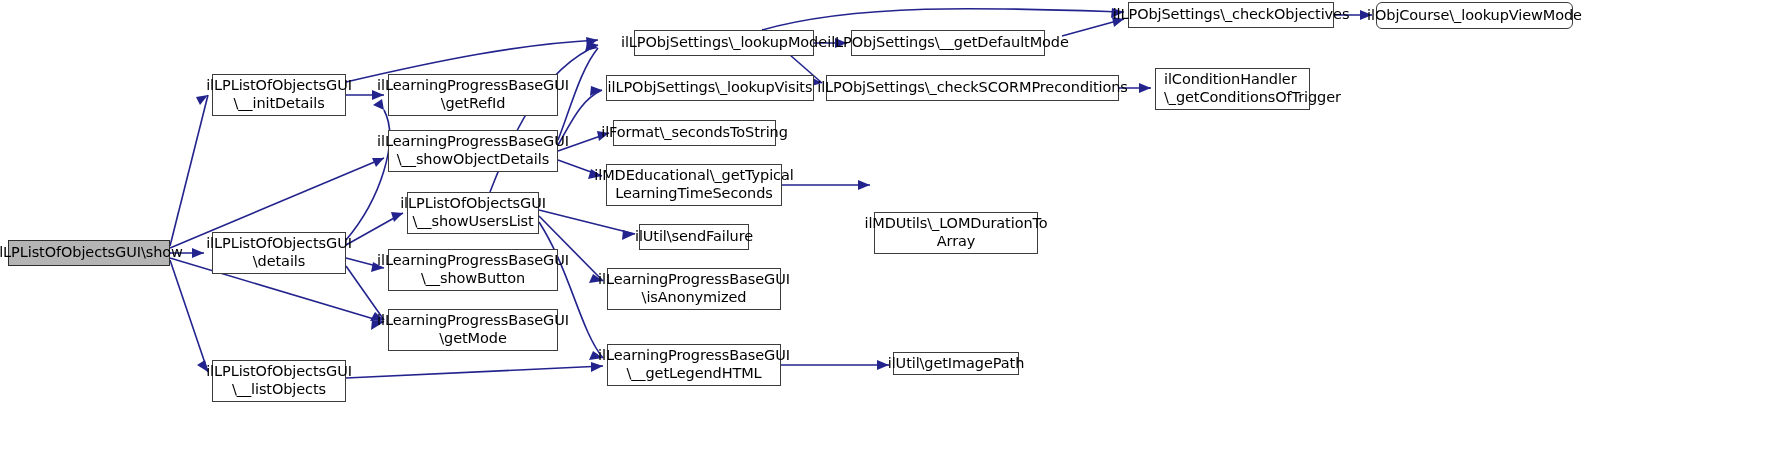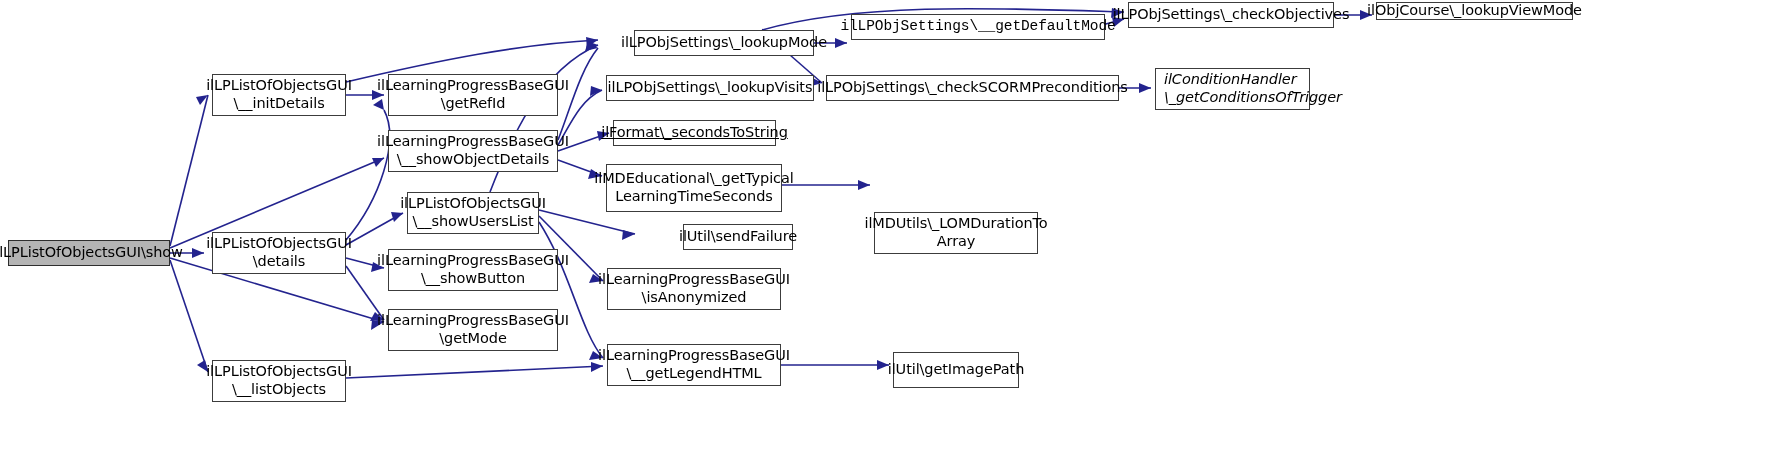--- a/index.html
+++ b/index.html
@@ -42,21 +42,20 @@
     z-index: 2;
   }
   .node.root {
     background: #b4b4b4;
     border: 1px solid #2e2e2e;
   }
   .node.left-align {
     justify-content: flex-start;
     text-align: left;
     padding-left: 8px;
-    font-style: italic;
   }
   .edge-line {
     stroke: #23238e;
     stroke-width: 1.6;
     fill: none;
   }
   .edge-head {
     fill: #23238e;
     stroke: none;
   }
@@ -192,31 +191,31 @@
       <div class="node" style="left: 388px; top: 130px; width: 170px; height: 42px;">ilLearningProgressBaseGUI
 \__showObjectDetails</div>
       <div class="node" style="left: 407px; top: 192px; width: 132px; height: 42px;">ilLPListOfObjectsGUI
 \__showUsersList</div>
       <div class="node" style="left: 388px; top: 249px; width: 170px; height: 42px;">ilLearningProgressBaseGUI
 \__showButton</div>
       <div class="node" style="left: 388px; top: 309px; width: 170px; height: 42px;">ilLearningProgressBaseGUI
 \getMode</div>
       <div class="node" style="left: 602px; top: 30px; width: 180px; height: 26px; margin-left: 32px;">ilLPObjSettings\_lookupMode</div>
       <div class="node" style="left: 606px; top: 75px; width: 208px; height: 26px;">ilLPObjSettings\_lookupVisits</div>
-      <div class="node" style="left: 613px; top: 120px; width: 163px; height: 26px; text-decoration: underline;">ilFormat\_secondsToString</div>
-      <div class="node" style="left: 606px; top: 164px; width: 176px; height: 48px;">ilMDEducational\_getTypical
+      <div class="node" style="left: 613px; top: 120px; width: 163px; height: 26px;">ilFormat\_secondsToString</div>
+      <div class="node" style="left: 606px; top: 164px; width: 176px; height: 42px;">ilMDEducational\_getTypical
 LearningTimeSeconds</div>
-      <div class="node" style="left: 639px; top: 224px; width: 110px; height: 26px; margin-left: 44px;">ilUtil\sendFailure</div>
+      <div class="node" style="left: 639px; top: 224px; width: 110px; height: 26px;">ilUtil\sendFailure</div>
       <div class="node" style="left: 607px; top: 268px; width: 174px; height: 42px;">ilLearningProgressBaseGUI
 \isAnonymized</div>
       <div class="node" style="left: 607px; top: 344px; width: 174px; height: 42px;">ilLearningProgressBaseGUI
 \__getLegendHTML</div>
-      <div class="node" style="left: 851px; top: 14px; width: 254px; height: 26px; font-family: Liberation Mono, monospace;">ilLPObjSettings\__getDefaultMode</div>
+      <div class="node" style="left: 851px; top: 30px; width: 194px; height: 26px;">ilLPObjSettings\__getDefaultMode</div>
       <div class="node" style="left: 826px; top: 75px; width: 293px; height: 26px;">ilLPObjSettings\_checkSCORMPreconditions</div>
       <div class="node" style="left: 874px; top: 164px; width: 164px; height: 42px; margin-top: 48px;">ilMDUtils\_LOMDurationTo
 Array</div>
-      <div class="node" style="left: 893px; top: 352px; width: 126px; height: 36px;">ilUtil\getImagePath</div>
+      <div class="node" style="left: 893px; top: 352px; width: 126px; height: 23px;">ilUtil\getImagePath</div>
       <div class="node" style="left: 1128px; top: 2px; width: 206px; height: 26px;">ilLPObjSettings\_checkObjectives</div>
       <div class="node left-align" style="left: 1155px; top: 68px; width: 155px; height: 42px;">ilConditionHandler
 \_getConditionsOfTrigger</div>
-      <div class="node" style="left: 1376px; top: 2px; width: 197px; height: 18px;">ilObjCourse\_lookupViewMode</div>
+      <div class="node" style="left: 1376px; top: 2px; width: 197px; height: 27px; border-radius: 6px;">ilObjCourse\_lookupViewMode</div>
     </div>
 </div>
 
 </body></html>

